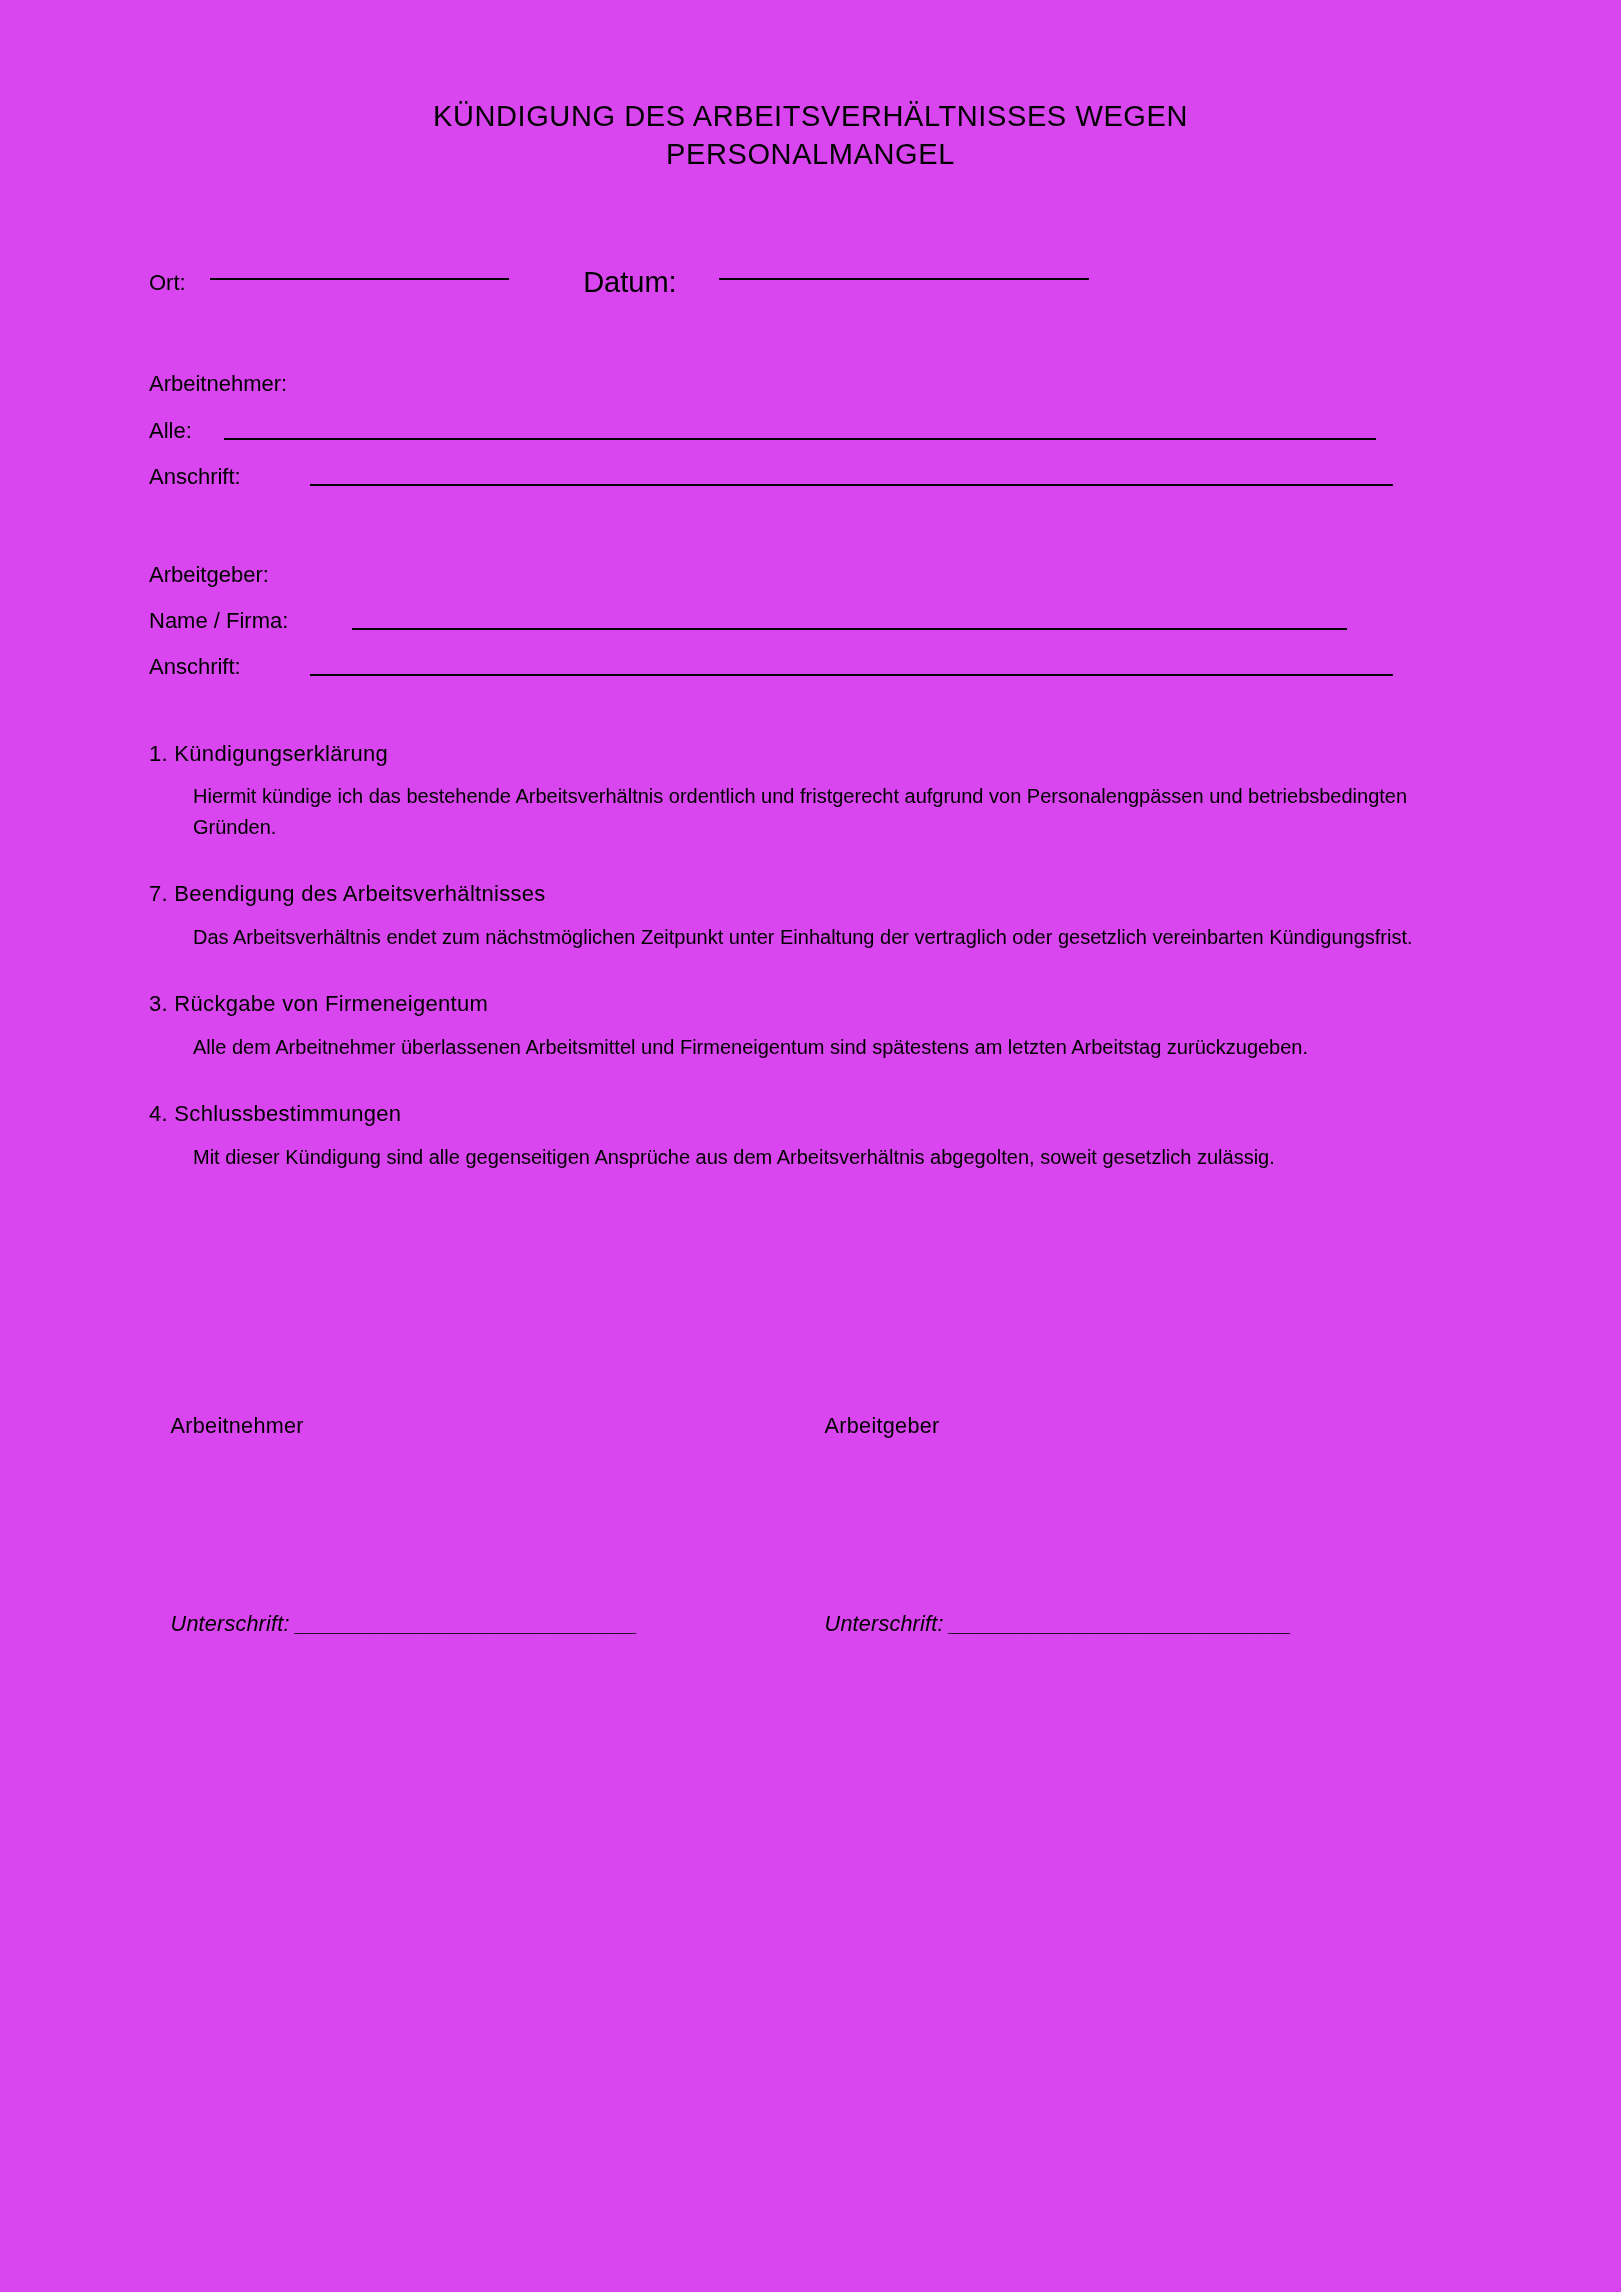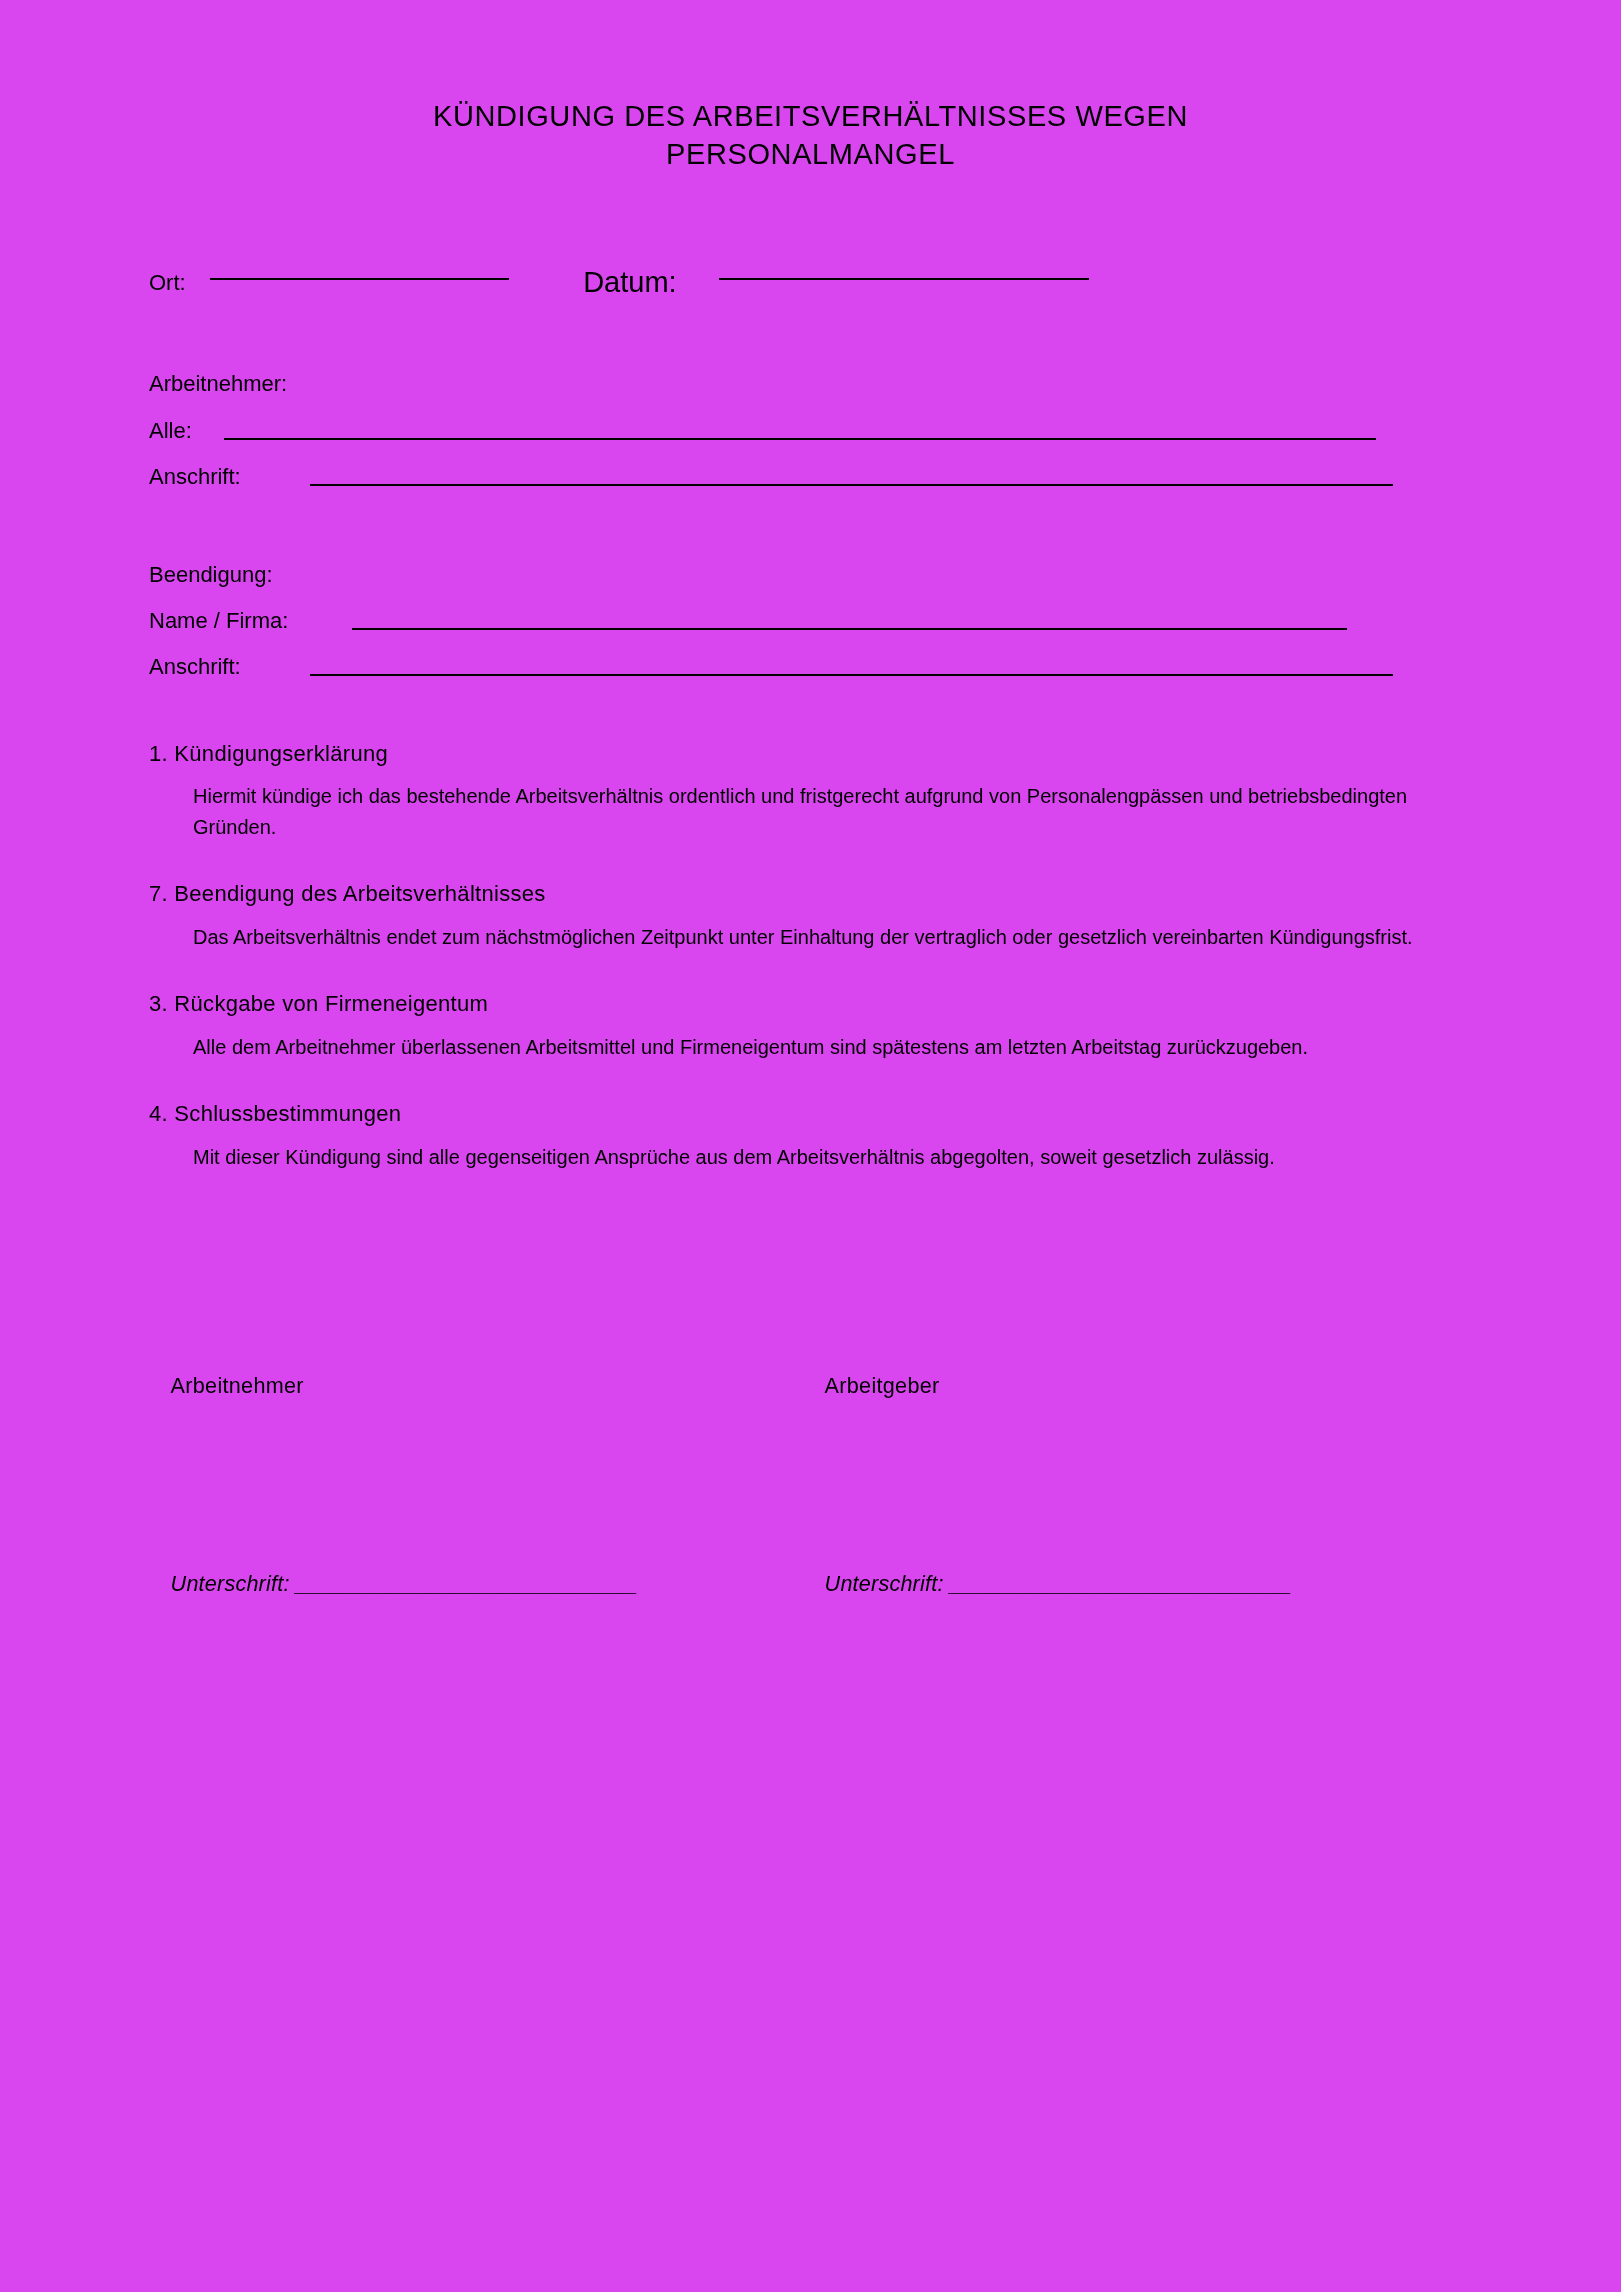--- a/index.html
+++ b/index.html
@@ -83,20 +83,21 @@
 
   
   .sig-names {
     margin-top: 201px;
     display: flex;
     padding-left: 21.6px;
   }
   .sig-name {
     font-size: 21.6px;
     letter-spacing: 0.3px;
+    margin-top: 40px;
   }
   .sig-name.first { width: 654px; }
 
   .sig-lines {
     margin-top: 172px;
     display: flex;
     padding-left: 21.6px;
   }
   .sig-line {
     font-size: 21.6px;
@@ -131,21 +132,21 @@
         <span class="field-label">Alle:</span>
         <span class="an-name-rule"></span>
       </div>
       <div class="field-row">
         <span class="field-label">Anschrift:</span>
         <span class="an-anschrift-rule"></span>
       </div>
     </div>
 
     <div class="group">
-      <div class="group-heading">Beendigung:</div>
+      <div class="group-heading">Arbeitgeber:</div>
       <div class="field-row">
         <span class="field-label">Name / Firma:</span>
         <span class="ag-name-rule"></span>
       </div>
       <div class="field-row">
         <span class="field-label">Anschrift:</span>
         <span class="ag-anschrift-rule"></span>
       </div>
     </div>
 

